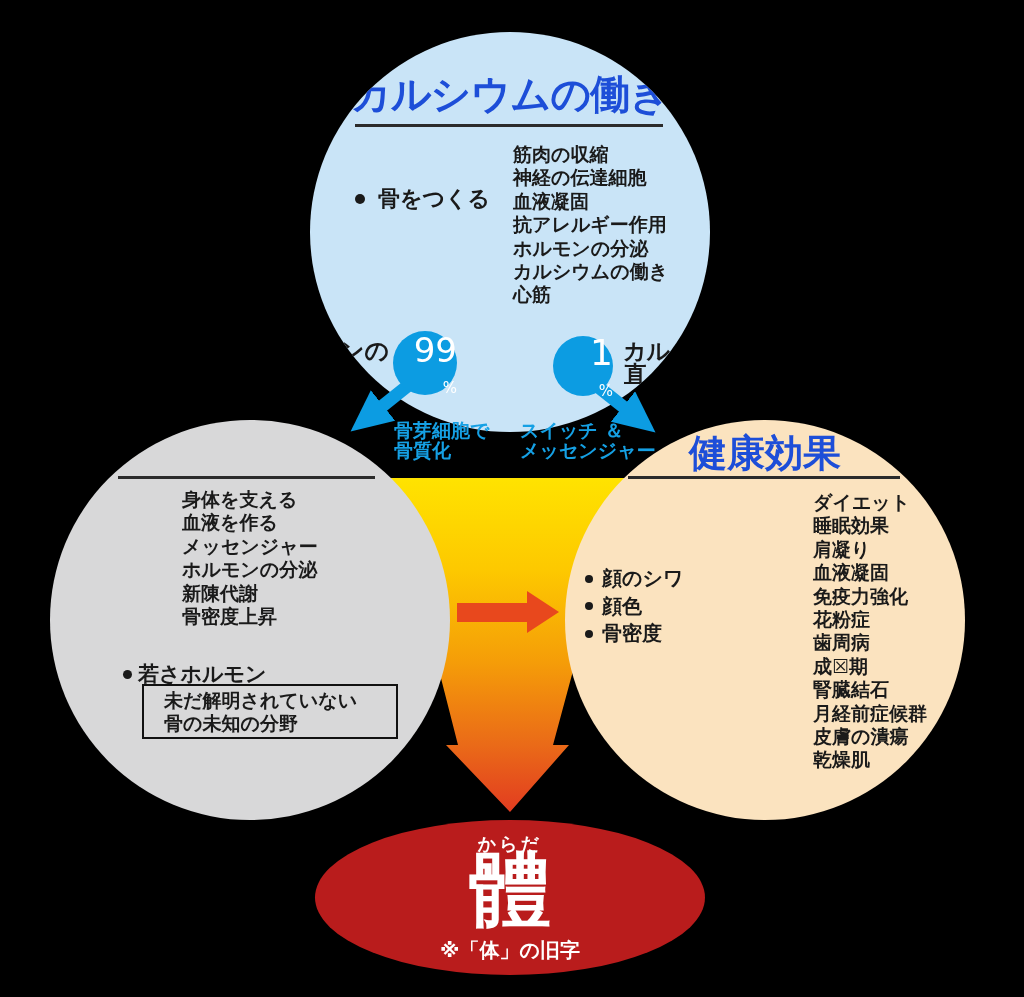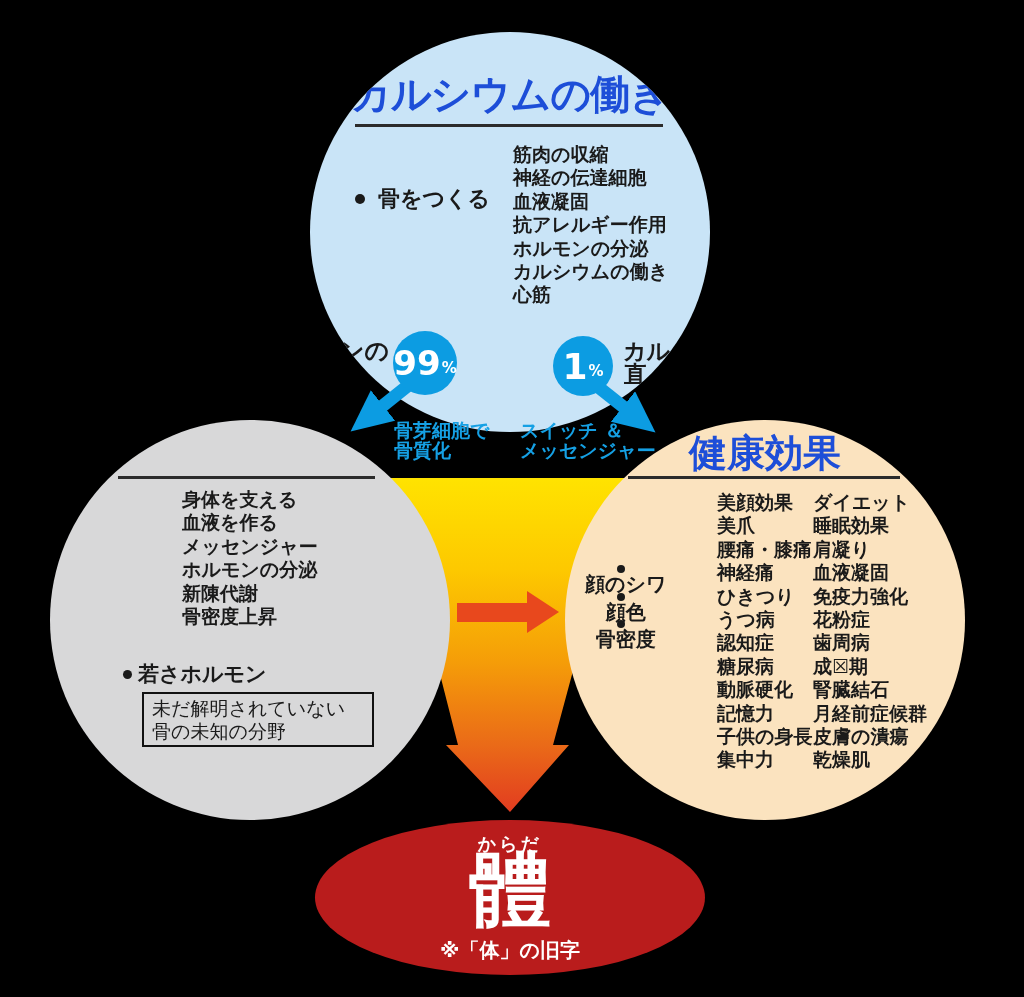--- a/index.html
+++ b/index.html
@@ -38,37 +38,37 @@
   #health-col2{left:248px;top:71px;}
 
   .bullet-item{position:absolute;display:flex;align-items:center;font-weight:bold;white-space:nowrap;}
   .dot{display:inline-block;background:#1a1a1a;border-radius:50%;flex:0 0 auto;}
   #make-bone{left:45px;top:152px;font-size:22px;}
   #make-bone .dot{width:10px;height:10px;margin-right:13px;}
   #youth-hormone{left:73px;top:240px;font-size:21px;}
   #youth-hormone .dot{width:9px;height:9px;margin-right:6px;}
 
   #face-list{left:20px;top:145px;}
-  #face-list .bullet-item{position:static;font-size:20px;height:27.6px;flex-direction:column;}
+  #face-list .bullet-item{position:static;font-size:20px;height:27.6px;}
   #face-list .dot{width:8px;height:8px;margin-right:9px;}
 
   #unknown-box{
-    position:absolute;left:92px;top:272px;width:212px;
-    border:2.5px solid #111;padding:3px 8px;font-weight:normal;
+    position:absolute;left:92px;top:264px;width:212px;
+    border:2.5px solid #111;padding:3px 20px;font-weight:bold;
   }
   #unknown-box div{font-size:19px;line-height:22.5px;white-space:nowrap;}
 
   .frag{position:absolute;font-weight:bold;color:#1a1a1a;white-space:nowrap;}
   #frag-left{left:30px;top:303px;font-size:24px;}
   #frag-right-1{left:313px;top:308px;font-size:23px;line-height:23px;}
   #frag-right-2{left:314px;top:331px;font-size:23px;line-height:23px;}
 
   .pct-badge{
     position:absolute;border-radius:50%;background:#0c9ce2;color:#fff;
-    display:flex;align-items:center;justify-content:center;z-index:7;font-weight:bold;
+    display:flex;align-items:flex-end;justify-content:center;z-index:7;font-weight:normal;flex-direction:column;
   }
   #badge-99{left:393px;top:331px;width:64px;height:64px;}
   #badge-1{left:553px;top:336px;width:60px;height:60px;}
   #badge-99 .num{font-size:34px;}
   #badge-1 .num{font-size:36px;}
   .pct-badge .pct{font-size:15px;margin-top:9px;margin-left:1px;}
 
   .flow-label{
     position:absolute;z-index:7;color:#15a0e4;font-weight:bold;
     font-size:19px;line-height:19.5px;white-space:nowrap;
@@ -154,34 +154,20 @@
       </div>
       <div class="bullet-item">
         <span class="dot"></span>
         <span>顔色</span>
       </div>
       <div class="bullet-item">
         <span class="dot"></span>
         <span>骨密度</span>
       </div>
     </div>
-    <div class="list" id="health-col1">
-      <div>美顔効果</div>
-      <div>美爪</div>
-      <div>腰痛・膝痛</div>
-      <div>神経痛</div>
-      <div>ひきつり</div>
-      <div>うつ病</div>
-      <div>認知症</div>
-      <div>糖尿病</div>
-      <div>動脈硬化</div>
-      <div>記憶力</div>
-      <div>子供の身長</div>
-      <div>集中力</div>
-    </div>
     <div class="list" id="health-col2">
       <div>ダイエット</div>
       <div>睡眠効果</div>
       <div>肩凝り</div>
       <div>血液凝固</div>
       <div>免疫力強化</div>
       <div>花粉症</div>
       <div>歯周病</div>
       <div>成☒期</div>
       <div>腎臓結石</div>

